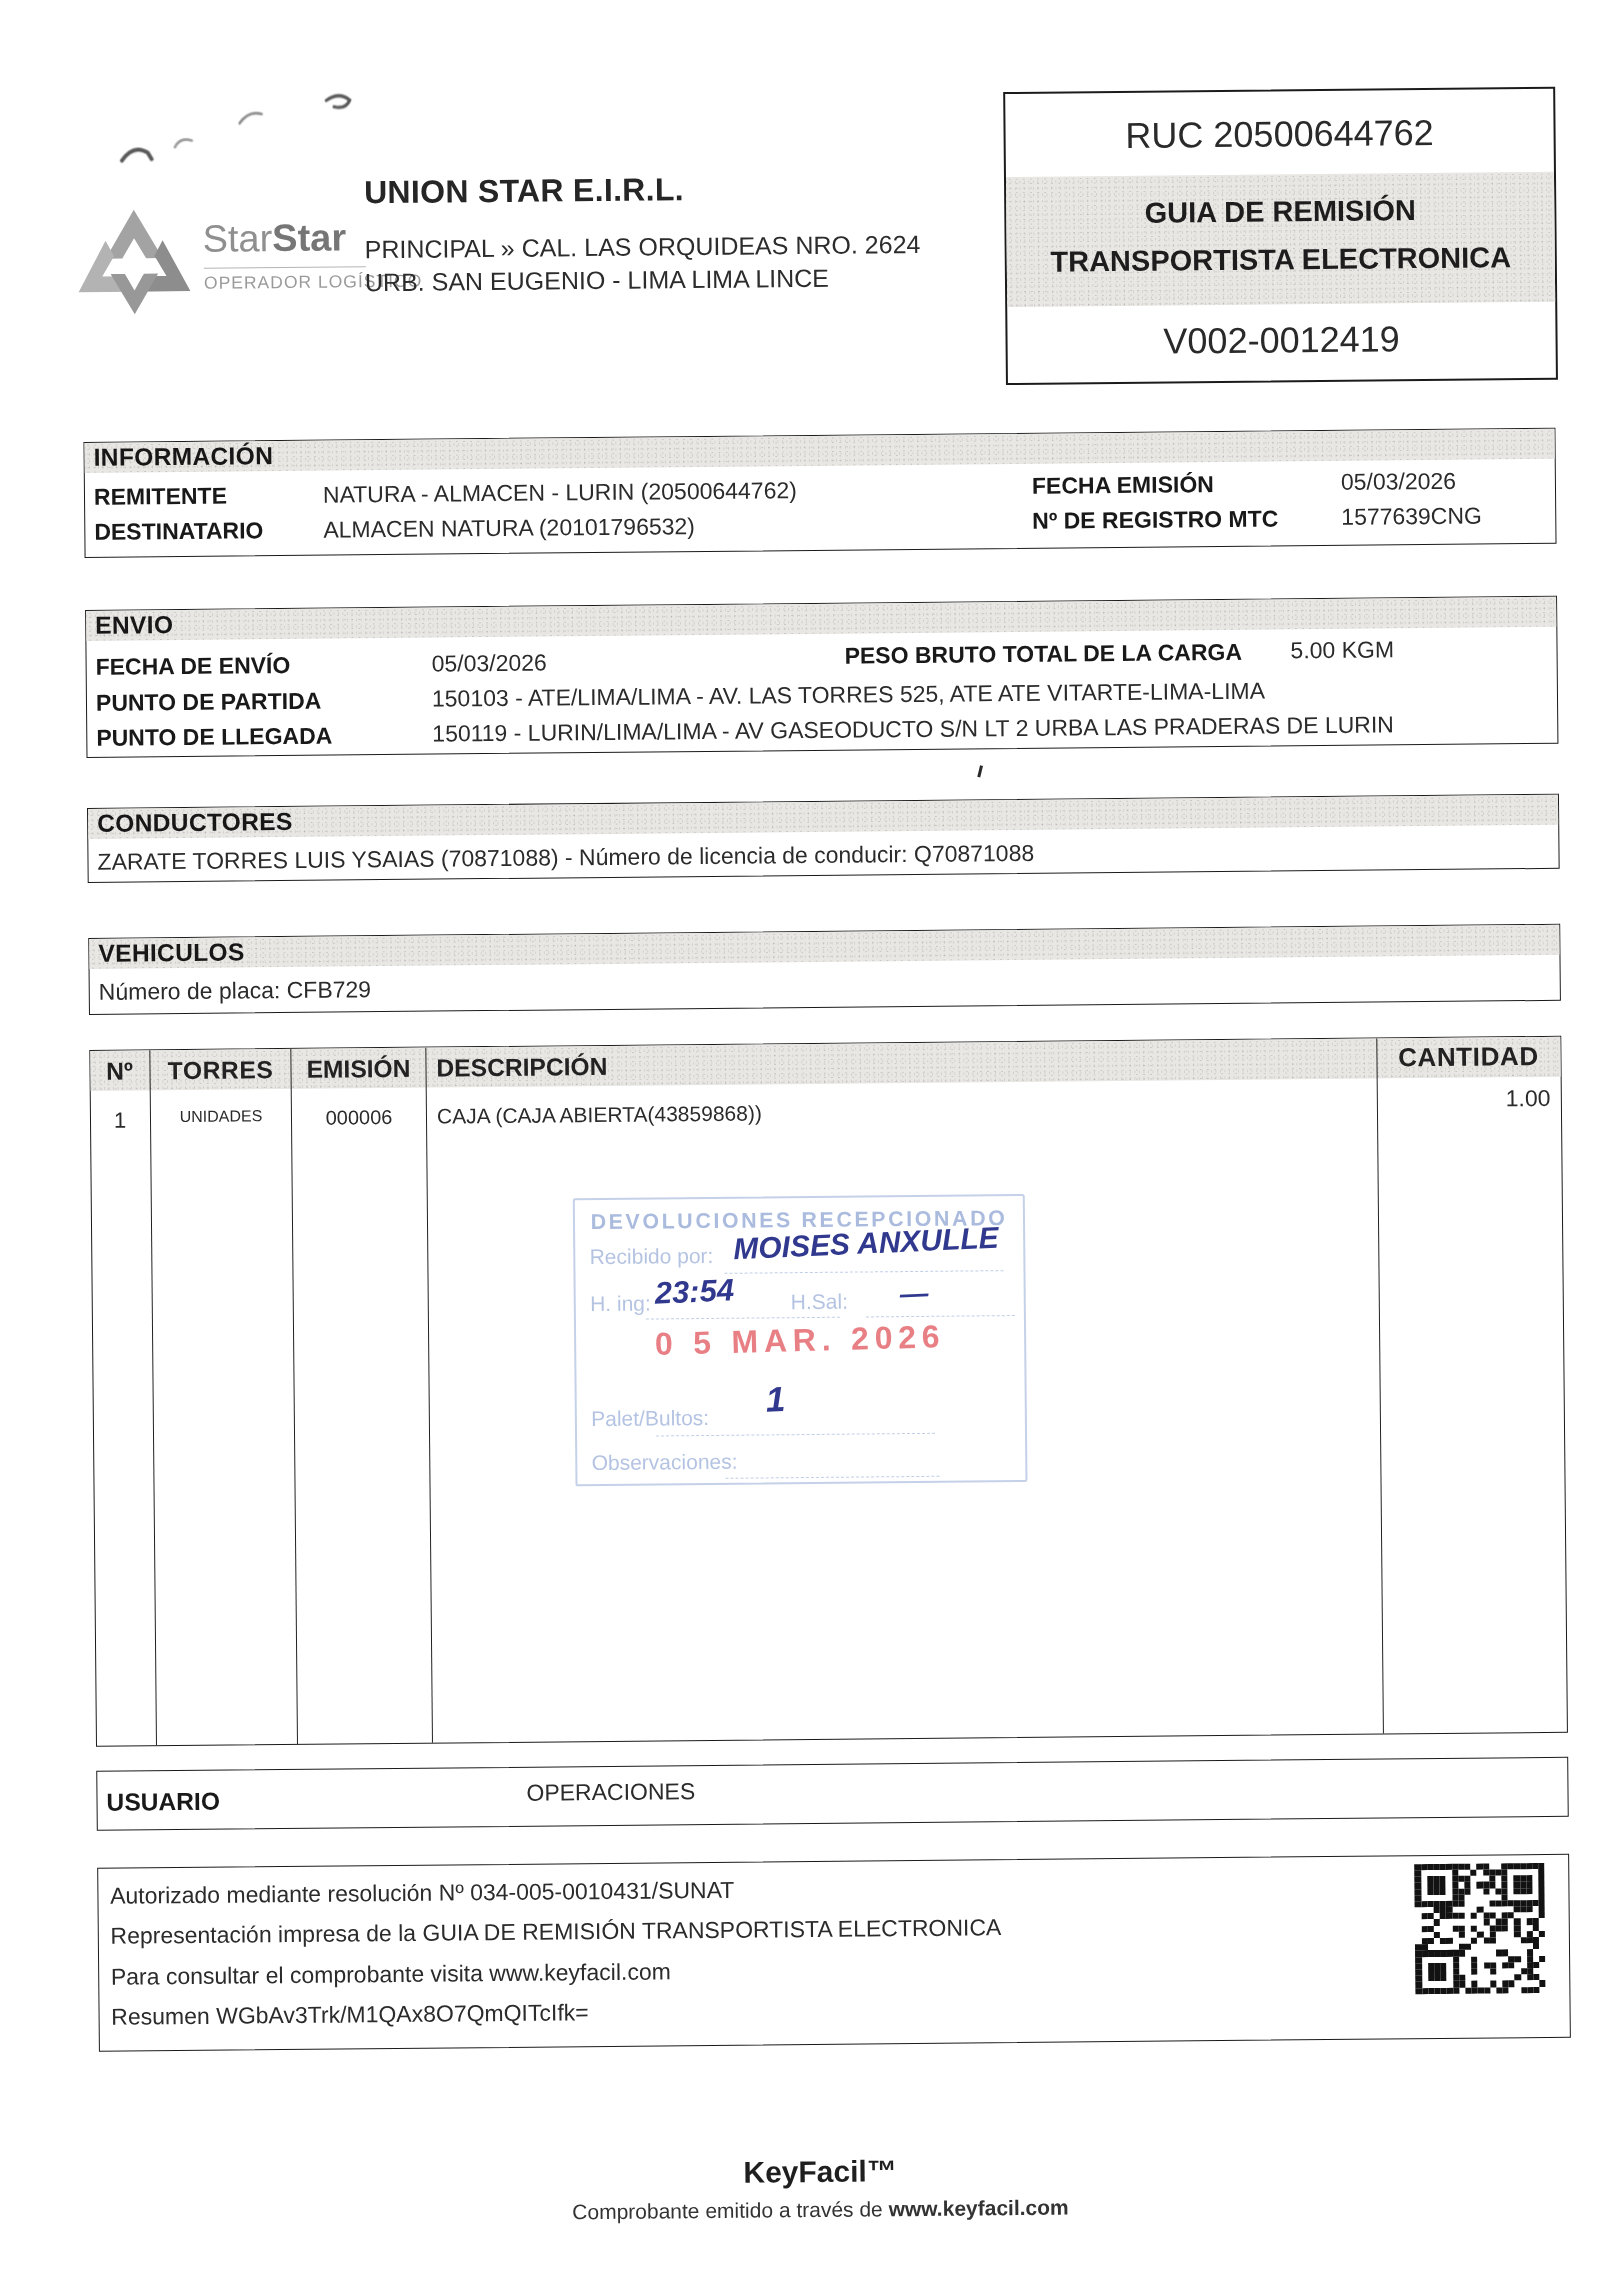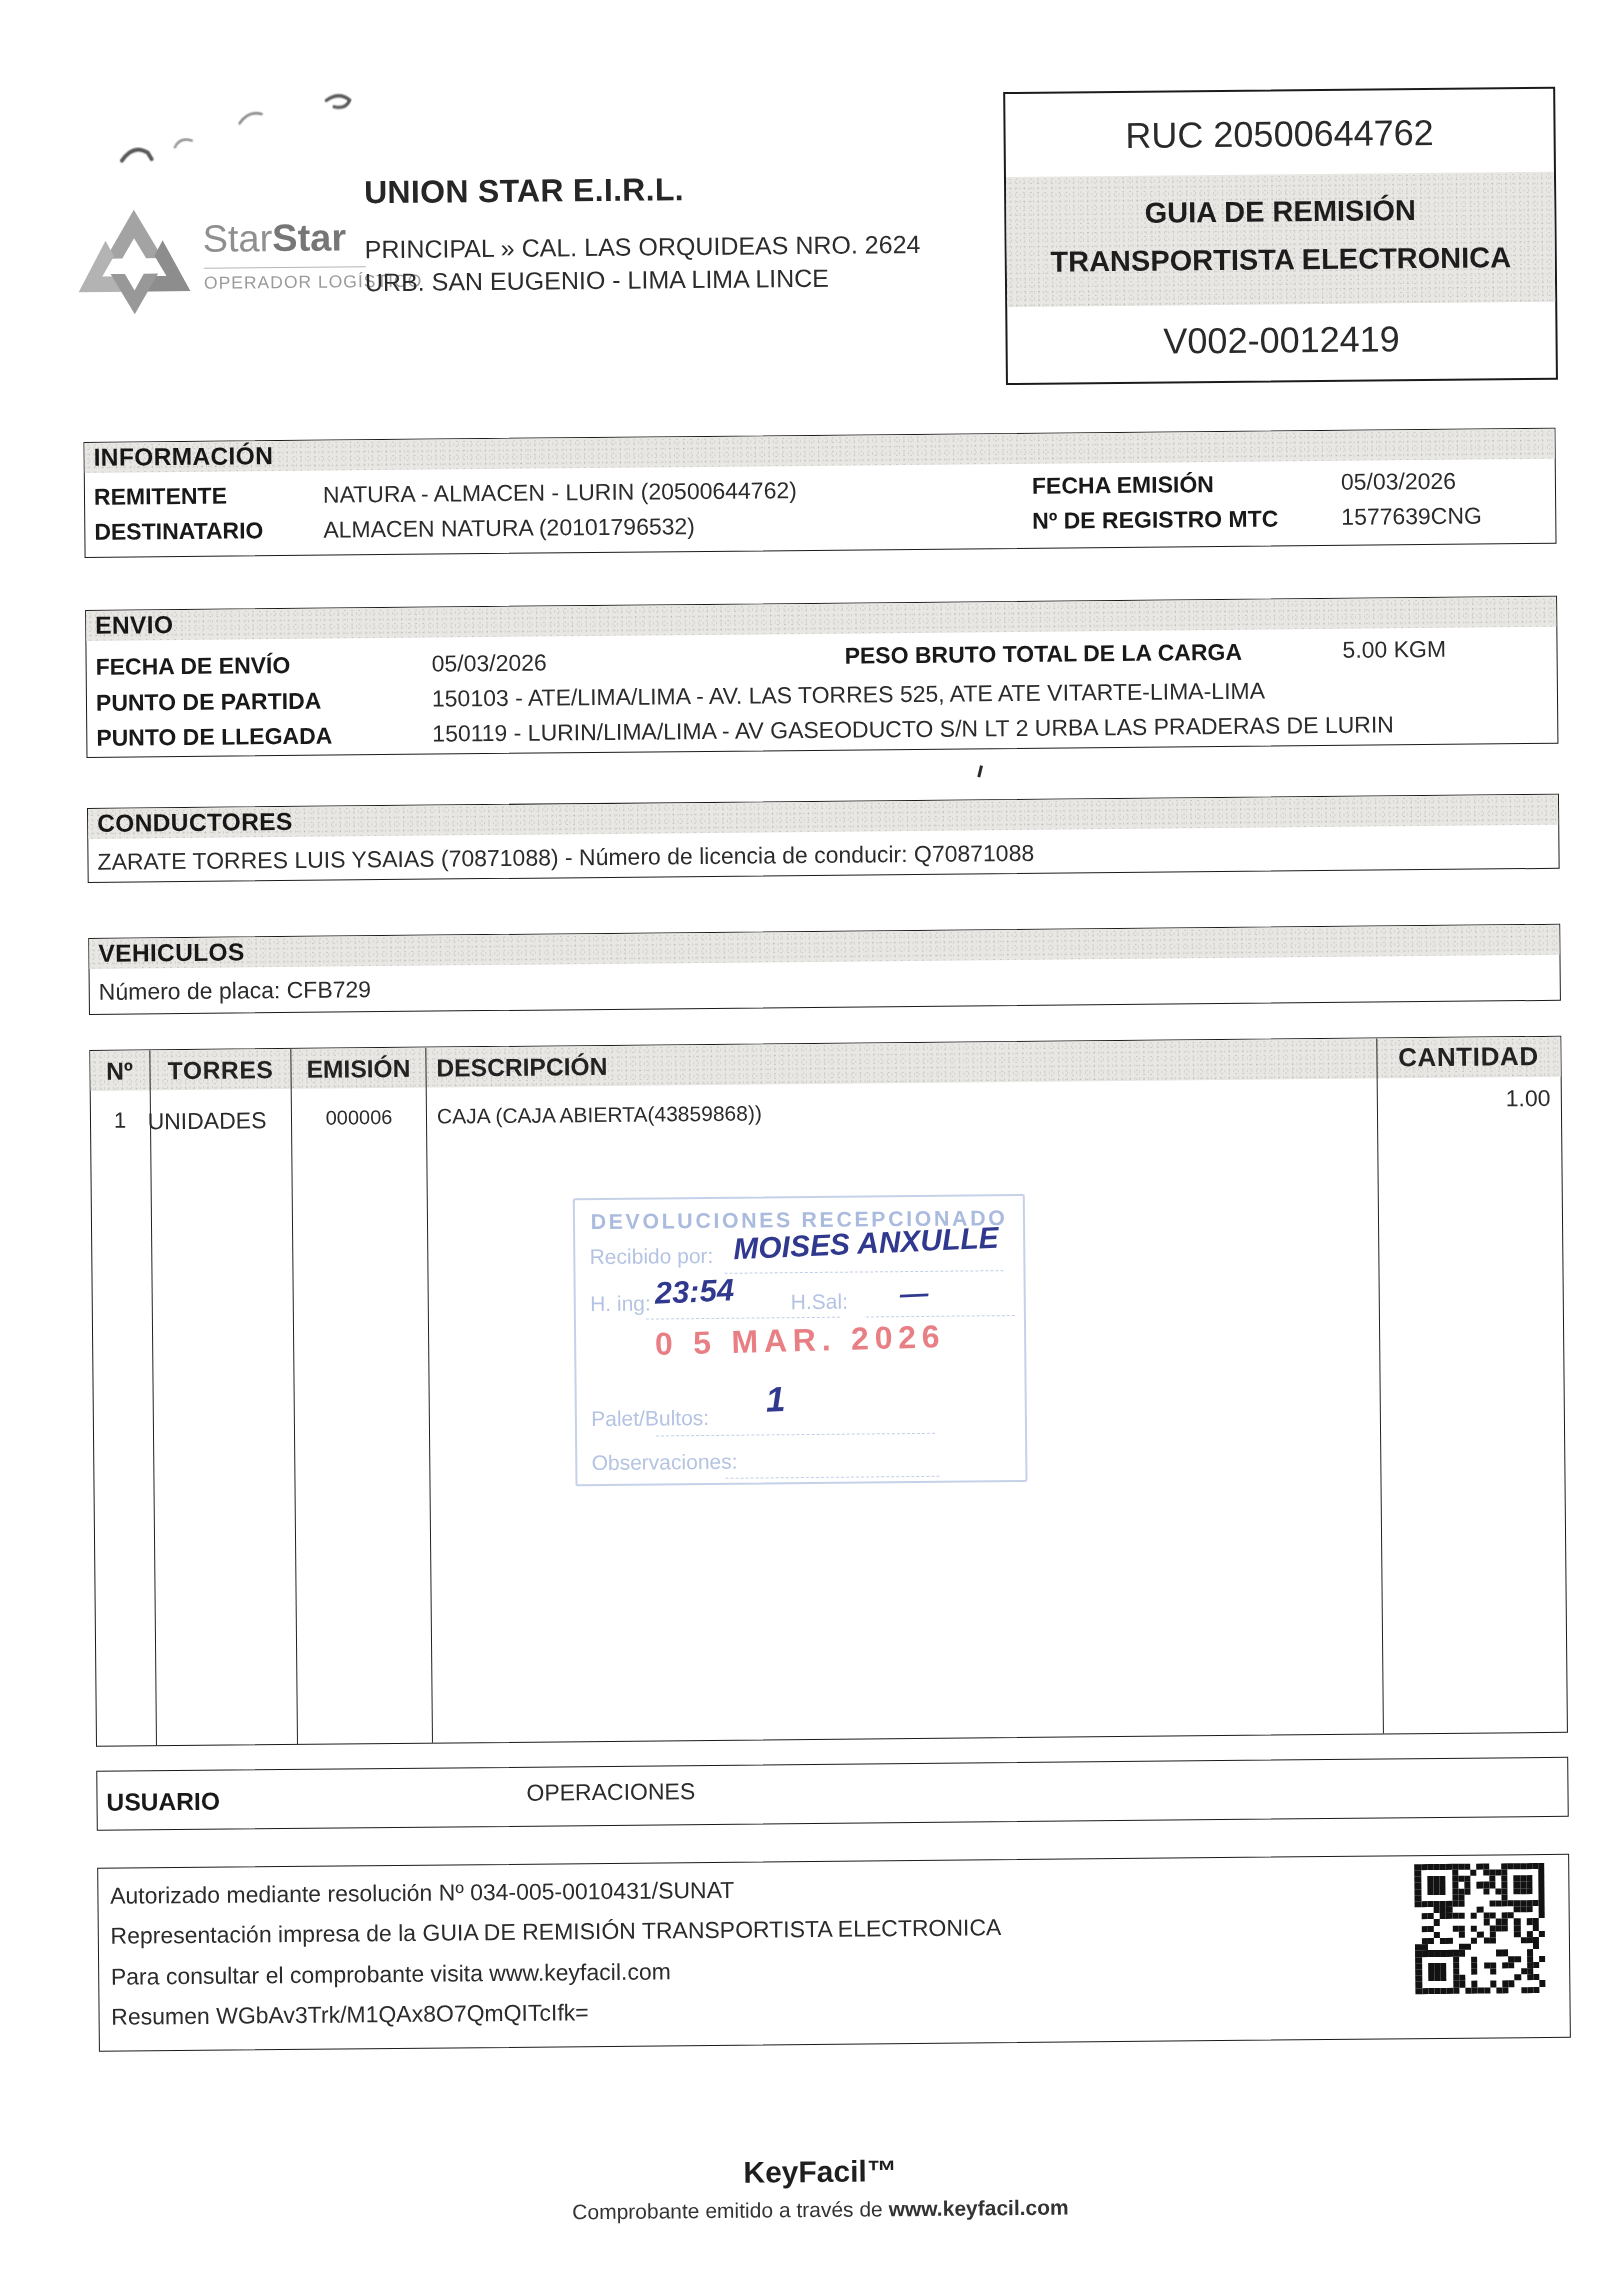--- a/index.html
+++ b/index.html
@@ -90,21 +90,21 @@
     <span class="abs txt" style="left:1256px;top:38px;">05/03/2026</span>
     <span class="abs lbl" style="left:947px;top:74px;">Nº DE REGISTRO MTC</span>
     <span class="abs txt" style="left:1256px;top:73px;">1577639CNG</span>
   </div>
 
   <div class="sec" style="left:88px;top:603px;width:1470px;height:146px;">
     <div class="sechead speck">ENVIO</div>
     <span class="abs lbl" style="left:9px;top:43px;">FECHA DE ENVÍO</span>
     <span class="abs txt" style="left:345px;top:43px;">05/03/2026</span>
     <span class="abs lbl" style="left:758px;top:39px;">PESO BRUTO TOTAL DE LA CARGA</span>
-    <span class="abs txt" style="left:1256px;top:38px;">5.00 KGM</span>
+    <span class="abs txt" style="left:1204px;top:38px;">5.00 KGM</span>
     <span class="abs lbl" style="left:9px;top:79px;">PUNTO DE PARTIDA</span>
     <span class="abs txt" style="left:345px;top:78px;">150103 - ATE/LIMA/LIMA - AV. LAS TORRES 525, ATE ATE VITARTE-LIMA-LIMA</span>
     <span class="abs lbl" style="left:9px;top:114px;">PUNTO DE LLEGADA</span>
     <span class="abs txt" style="left:345px;top:113px;">150119 - LURIN/LIMA/LIMA - AV GASEODUCTO S/N LT 2 URBA LAS PRADERAS DE LURIN</span>
   </div>
 
   <div class="sec" style="left:88px;top:801px;width:1470px;height:73px;">
     <div class="sechead speck">CONDUCTORES</div>
     <span class="abs txt" style="left:9px;top:40px;">ZARATE TORRES LUIS YSAIAS (70871088) - Número de licencia de conducir: Q70871088</span>
   </div>
@@ -122,21 +122,21 @@
     <div class="vline" style="left:1286px;"></div>
 
     <span class="abs b" style="left:29px;top:6.5px;transform:translateX(-50%);font-size:24.6px;">Nº</span>
     <span class="abs b" style="left:130px;top:6.5px;transform:translateX(-50%);font-size:24.6px;letter-spacing:0.6px;">TORRES</span>
     <span class="abs b" style="left:268px;top:6.5px;transform:translateX(-50%);font-size:24.6px;">EMISIÓN</span>
     <span class="abs b" style="left:346px;top:6.5px;font-size:24.6px;">DESCRIPCIÓN</span>
     <span class="abs b" style="left:1378px;top:3.9px;transform:translateX(-50%);font-size:26px;letter-spacing:0.6px;">CANTIDAD</span>
 
     <div>
       <span class="abs txt" style="left:29px;top:57px;transform:translateX(-50%);font-size:22px;">1</span>
-      <span class="abs txt" style="left:116px;top:58px;transform:translateX(-50%);font-size:23px;">UNIDADES</span>
+      <span class="abs txt" style="left:130px;top:58px;transform:translateX(-50%);font-size:16px;">UNIDADES</span>
       <span class="abs txt" style="left:268px;top:58px;transform:translateX(-50%);font-size:20px;">000006</span>
       <span class="abs txt" style="left:346px;top:57px;font-size:21px;">CAJA (CAJA ABIERTA(43859868))</span>
       <span class="abs txt" style="right:10.4px;top:48px;font-size:23px;">1.00</span>
     </div>
   </div>
 
   <div class="stamp" style="left:570px;top:1196px;width:448px;height:284px;">
     <div class="abs" style="left:0;right:0;top:10.4px;text-align:center;font-size:21.4px;letter-spacing:2.6px;color:rgba(118,146,202,.62);font-weight:700;">DEVOLUCIONES RECEPCIONADO</div>
 
     <span class="faint" style="left:14.3px;top:45px;">Recibido por:</span>

